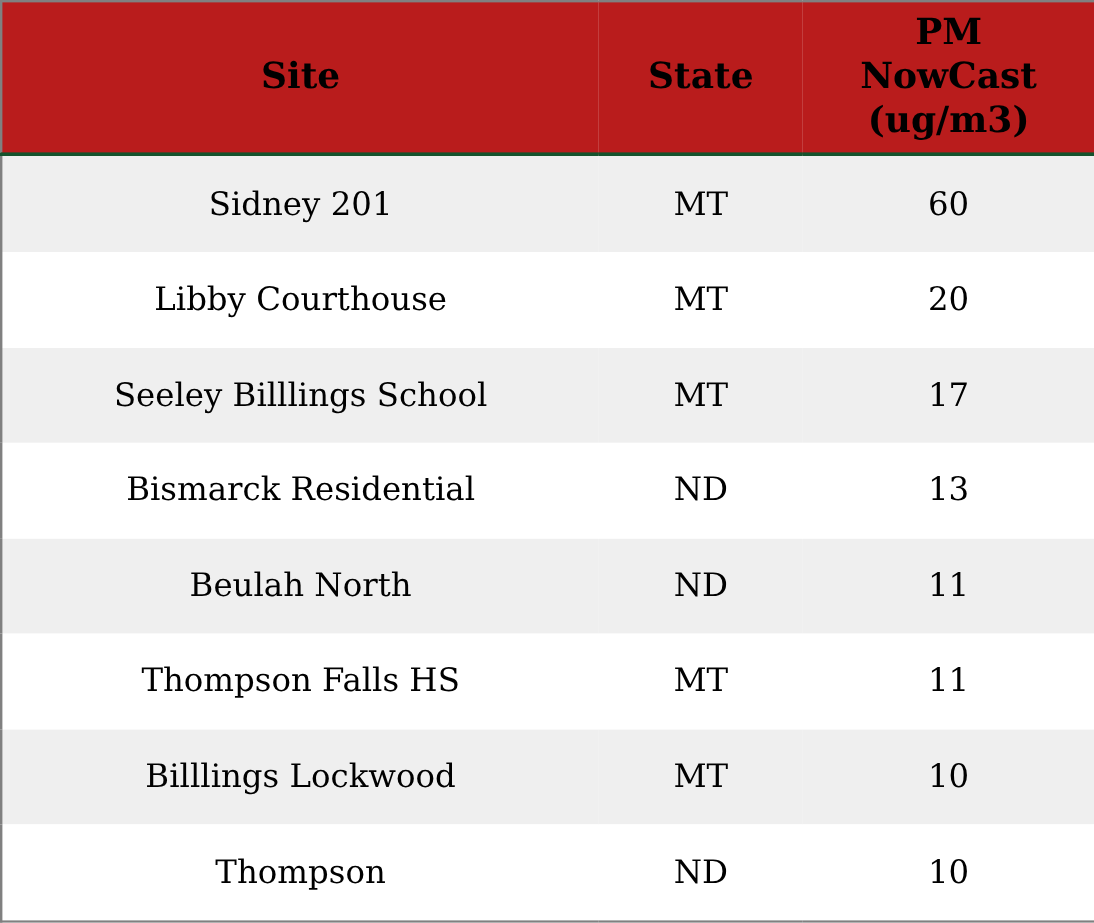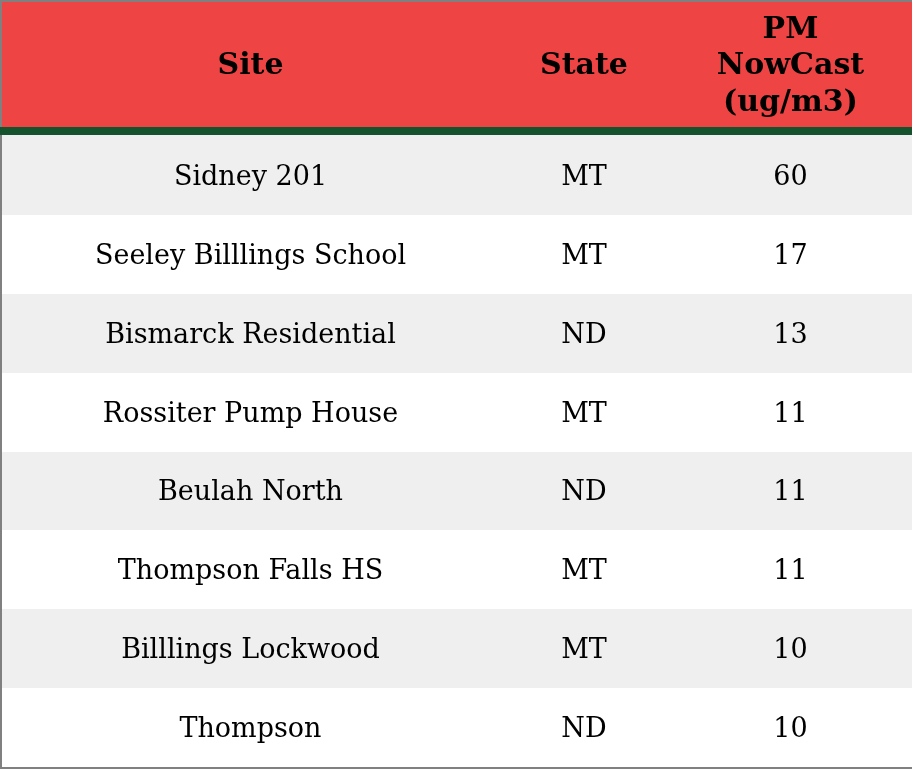--- a/index.html
+++ b/index.html
@@ -20,22 +20,22 @@
     background: #ffffff;
     font-family: "DejaVu Serif", "Liberation Serif", serif;
     color: #000000;
     border: 2px solid #808080;
   }
   col.col-site  { width: 498px; }
   col.col-state { width: 170px; }
   col.col-pm    { width: 244px; }
   thead th {
     height: 125px;
-    background: #ef4444;
-    border-bottom: 8px solid #14532d;
+    background: #b91c1c;
+    border-bottom: 3px solid #14532d;
     font-size: 30px;
     font-weight: bold;
     text-align: center;
     vertical-align: middle;
     padding: 0;
   }
   thead th .hdr-line {
     line-height: 1.22;
   }
   tbody td {
@@ -74,33 +74,33 @@
         </th>
       </tr>
     </thead>
     <tbody>
       <tr>
         <td>Sidney 201</td>
         <td>MT</td>
         <td>60</td>
       </tr>
       <tr>
+        <td>Libby Courthouse</td>
+        <td>MT</td>
+        <td>20</td>
+      </tr>
+      <tr>
         <td>Seeley Billlings School</td>
         <td>MT</td>
         <td>17</td>
       </tr>
       <tr>
         <td>Bismarck Residential</td>
         <td>ND</td>
         <td>13</td>
-      </tr>
-      <tr>
-        <td>Rossiter Pump House</td>
-        <td>MT</td>
-        <td>11</td>
       </tr>
       <tr>
         <td>Beulah North</td>
         <td>ND</td>
         <td>11</td>
       </tr>
       <tr>
         <td>Thompson Falls HS</td>
         <td>MT</td>
         <td>11</td>

